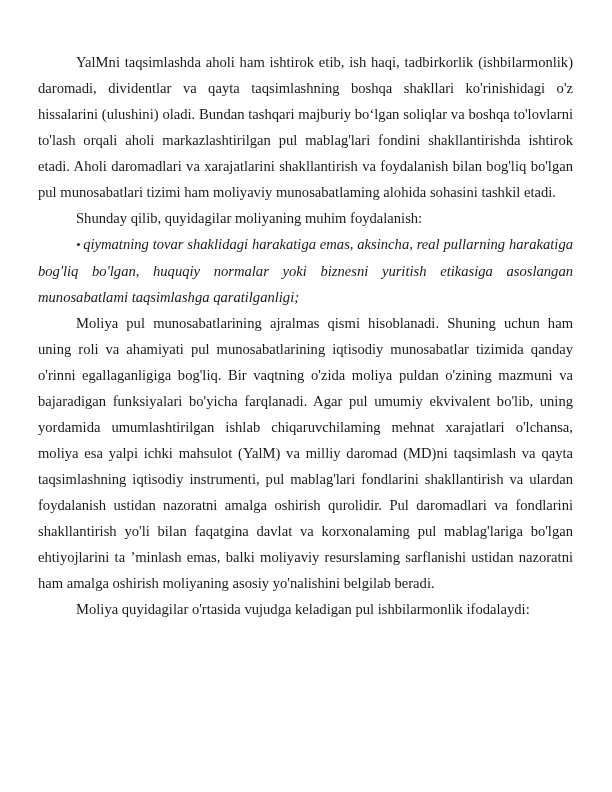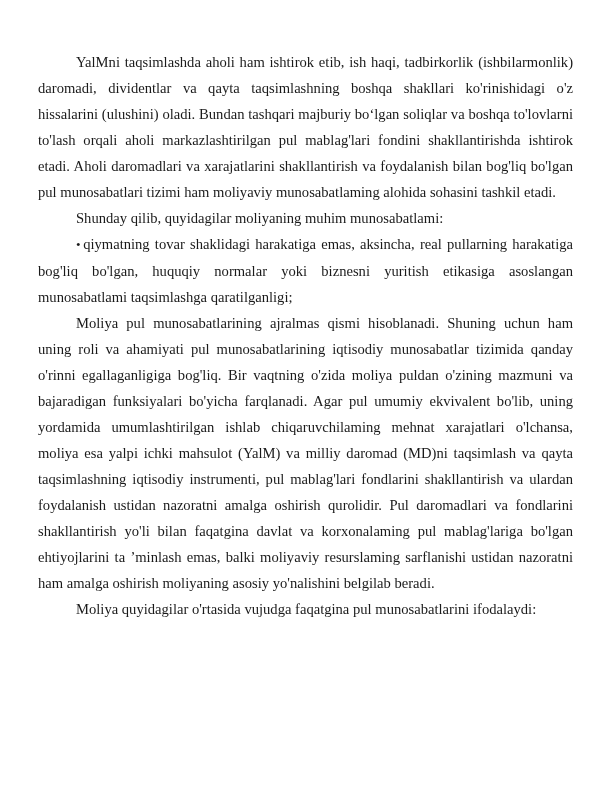--- a/index.html
+++ b/index.html
@@ -32,38 +32,39 @@
   }
   p.para {
     margin: 0;
     text-indent: 38px;
     text-align: justify;
   }
   p.bullet {
     margin: 0;
     text-indent: 38px;
     text-align: justify;
+    font-style: italic;
   }
   p.bullet .bullet-glyph {
     font-size: 13px;
   }
   
 </style>
 </head>
 <body>
 
 <div id="page" style="background: rgb(255, 255, 255); color: rgb(26, 26, 26);">
   <div class="doc-body">
 
     <p class="para">YalMni taqsimlashda aholi ham ishtirok etib, ish haqi, tadbirkorlik (ishbilarmonlik) daromadi, dividentlar va qayta taqsimlashning boshqa shakllari ko'rinishidagi o'z hissalarini (ulushini) oladi. Bundan tashqari majburiy bo‘lgan soliqlar va boshqa to'lovlarni to'lash orqali aholi markazlashtirilgan pul mablag'lari fondini shakllantirishda ishtirok etadi. Aholi daromadlari va xarajatlarini shakllantirish va foydalanish bilan bog'liq bo'lgan pul munosabatlari tizimi ham moliyaviy munosabatlaming alohida sohasini tashkil etadi.</p>
 
-    <p class="para">Shunday qilib, quyidagilar moliyaning muhim munosabatlami:</p>
+    <p class="para">Shunday qilib, quyidagilar moliyaning muhim foydalanish:</p>
 
     <p class="bullet"><span class="bullet-glyph">• </span><span>qiymatning tovar shaklidagi harakatiga emas, aksincha, real pullarning harakatiga bog'liq bo'lgan, huquqiy normalar yoki biznesni yuritish etikasiga asoslangan munosabatlami taqsimlashga qaratilganligi;</span></p>
 
 
 
     <p class="para">Moliya pul munosabatlarining ajralmas qismi hisoblanadi. Shuning uchun ham uning roli va ahamiyati pul munosabatlarining iqtisodiy munosabatlar tizimida qanday o'rinni egallaganligiga bog'liq. Bir vaqtning o'zida moliya puldan o'zining mazmuni va bajaradigan funksiyalari bo'yicha farqlanadi. Agar pul umumiy ekvivalent bo'lib, uning yordamida umumlashtirilgan ishlab chiqaruvchilaming mehnat xarajatlari o'lchansa, moliya esa yalpi ichki mahsulot (YalM) va milliy daromad (MD)ni taqsimlash va qayta taqsimlashning iqtisodiy instrumenti, pul mablag'lari fondlarini shakllantirish va ulardan foydalanish ustidan nazoratni amalga oshirish qurolidir. Pul daromadlari va fondlarini shakllantirish yo'li bilan faqatgina davlat va korxonalaming pul mablag'lariga bo'lgan ehtiyojlarini ta ’minlash emas, balki moliyaviy resurslaming sarflanishi ustidan nazoratni ham amalga oshirish moliyaning asosiy yo'nalishini belgilab beradi.</p>
 
-    <p class="para">Moliya quyidagilar o'rtasida vujudga faqatgina pul munosabatlarini ifodalaydi:</p>
+    <p class="para">Moliya quyidagilar o'rtasida vujudga keladigan pul ishbilarmonlik ifodalaydi:</p>
 
   </div>
 </div>
 
 </body></html>

